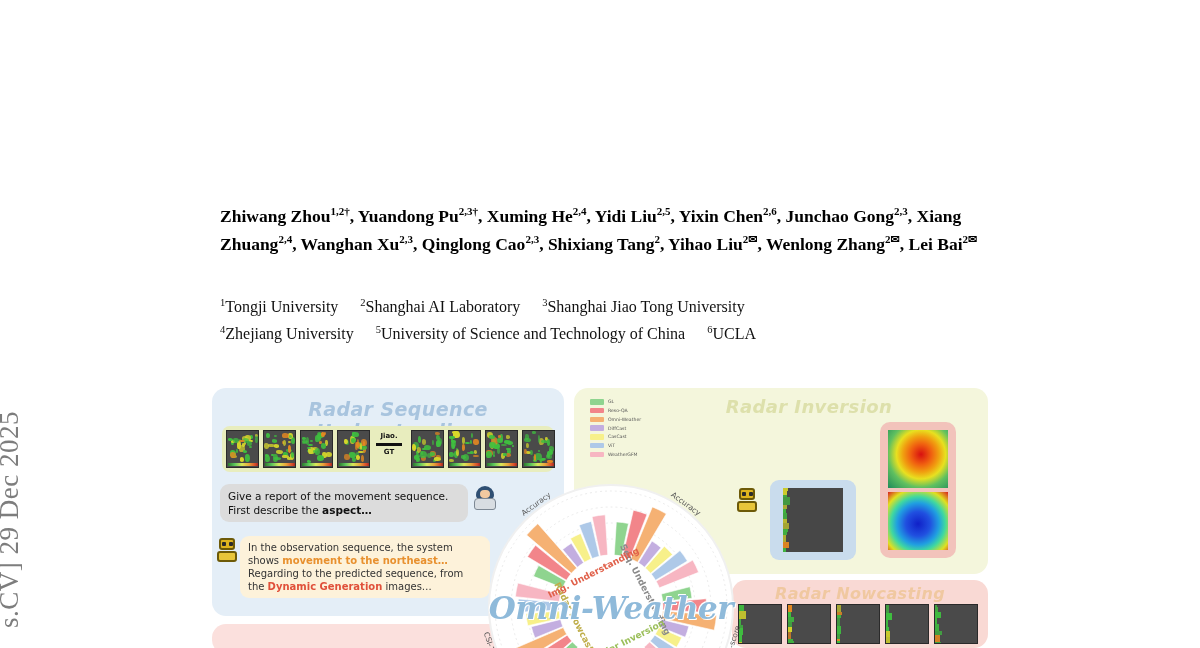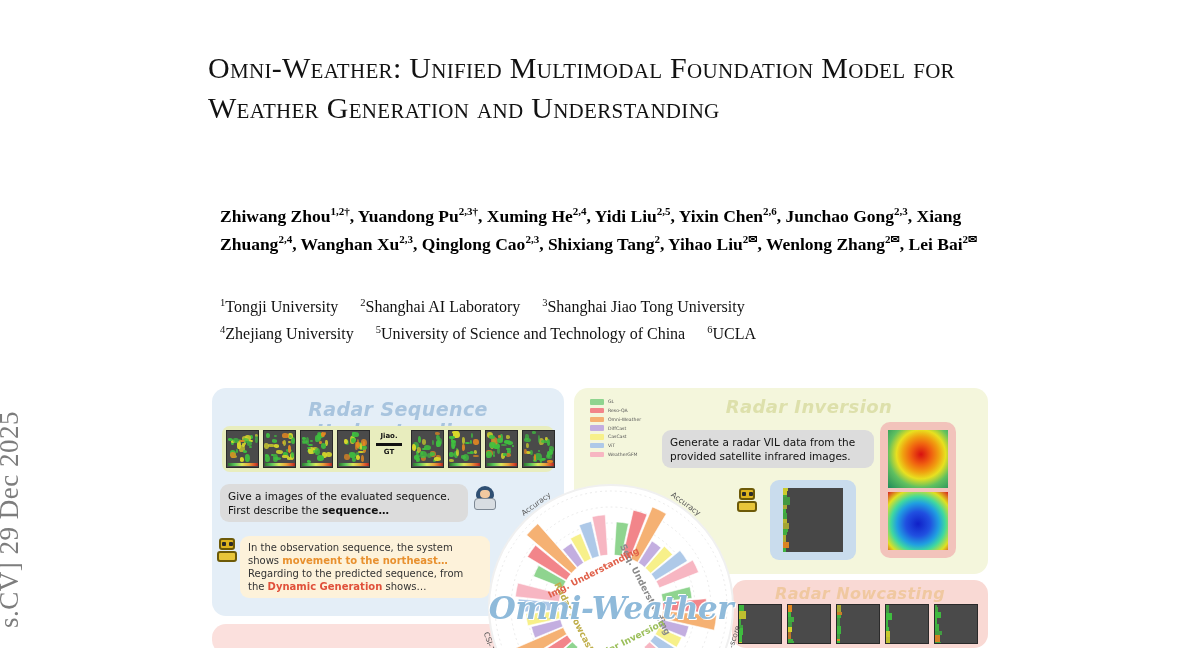--- a/index.html
+++ b/index.html
@@ -140,21 +140,20 @@
 </style>
 </head>
 <body>
 
 <div class="arxiv-stamp">
   <span class="arxiv-stamp-inner">s.CV]  29 Dec 2025</span>
 </div>
 
 <div class="paper">
 
-  <div class="title">Omni-Weather: Unified Multimodal Foundation Model for Weather Generation and Understanding</div>
 
   <div class="authors" id="author-list"><span>Zhiwang Zhou<sup>1,2†</sup>, </span><span>Yuandong Pu<sup>2,3†</sup>, </span><span>Xuming He<sup>2,4</sup>, </span><span>Yidi Liu<sup>2,5</sup>, </span><span>Yixin Chen<sup>2,6</sup>, </span><span>Junchao Gong<sup>2,3</sup>, </span><span>Xiang Zhuang<sup>2,4</sup>, </span><span>Wanghan Xu<sup>2,3</sup>, </span><span>Qinglong Cao<sup>2,3</sup>, </span><span>Shixiang Tang<sup>2</sup>, </span><span>Yihao Liu<sup>2✉</sup>, </span><span>Wenlong Zhang<sup>2✉</sup>, </span><span>Lei Bai<sup>2✉</sup></span></div>
 
   <div class="affils" id="affil-list"><span class="affil-item"><sup>1</sup>Tongji University</span><span class="gap"></span><span class="affil-item"><sup>2</sup>Shanghai AI Laboratory</span><span class="gap"></span><span class="affil-item"><sup>3</sup>Shanghai Jiao Tong University</span><br><span class="affil-item"><sup>4</sup>Zhejiang University</span><span class="gap"></span><span class="affil-item"><sup>5</sup>University of Science and Technology of China</span><span class="gap"></span><span class="affil-item"><sup>6</sup>UCLA</span></div>
 
   <div class="figure">
 
     <div class="panel p-seq">
       <div class="ph-seq">Radar Sequence Understanding</div>
 
@@ -392,37 +391,37 @@
             <div class="echo" style="left: 18.028px; top: 26.8104px; width: 4.59268px; height: 2.66926px; background: rgb(63, 191, 63); opacity: 0.97;"></div>
             <div class="echo" style="left: 7.19158px; top: 18.5774px; width: 2.84204px; height: 5.39257px; background: rgb(63, 191, 63); opacity: 0.71;"></div>
             <div class="echo" style="left: 1.00221px; top: 7.00876px; width: 6.60065px; height: 4.06031px; background: rgb(63, 191, 63); opacity: 0.76;"></div>
             <div class="echo" style="left: 10.6187px; top: 22.9304px; width: 2.53519px; height: 6.67251px; background: rgb(232, 138, 32); opacity: 0.88;"></div>
             <div class="echo" style="left: 16.7721px; top: 28.6282px; width: 2.31233px; height: 3.22914px; background: rgb(63, 191, 63); opacity: 0.85;"></div>
             <div class="cbar"></div>
           </div>
         </div>
 
       <div class="bubble bub-q-seq">
-        <span>Give a images of the evaluated sequence. First describe the </span><span class="bold">sequence…</span>
+        <span>Give a report of the movement sequence. First describe the </span><span class="bold">aspect…</span>
       </div>
       <div class="av" style="left:262px;top:98px;">
         <div class="hood"></div>
           <div class="face"></div>
           <div class="body"></div>
       </div>
 
       <div class="bot" style="left:4px;top:150px;">
         <div class="head"></div>
           <div class="eye" style="left:6px;"></div>
           <div class="eye" style="left:13px;"></div>
           <div class="torso"></div>
       </div>
       <div class="bubble bub-a-seq">
         <span>In the observation sequence, the system shows </span><span class="hl-orange">movement to the northeast…</span><br>
-        <span>Regarding to the predicted sequence, from the </span><span class="hl-red">Dynamic Generation</span><span> shows…</span>
+        <span>Regarding to the predicted sequence, from the </span><span class="hl-red">Dynamic Generation</span><span> images…</span>
       </div>
     </div>
 
     <div class="panel p-inv">
       <div class="ph-inv">Radar Inversion</div>
 
       <div class="legend" id="legend-box">
           <div class="lg-row">
             <div class="lg-sw" style="background: rgb(143, 212, 143);"></div>
             <div class="lg-tx">GL</div>
@@ -446,23 +445,20 @@
           <div class="lg-row">
             <div class="lg-sw" style="background: rgb(174, 201, 232);"></div>
             <div class="lg-tx">ViT</div>
           </div>
           <div class="lg-row">
             <div class="lg-sw" style="background: rgb(247, 182, 194);"></div>
             <div class="lg-tx">WeatherGFM</div>
           </div>
         </div>
 
-      <div class="bubble bub-q-inv">
-        <span>Generate a radar VIL data from the provided satellite infrared images.</span>
-      </div>
       <div class="av" style="left:308px;top:44px;">
         <div class="hood"></div>
           <div class="face"></div>
           <div class="body"></div>
       </div>
 
       <div class="bot" style="left:162px;top:100px;">
         <div class="head"></div>
           <div class="eye" style="left:6px;"></div>
           <div class="eye" style="left:13px;"></div>

